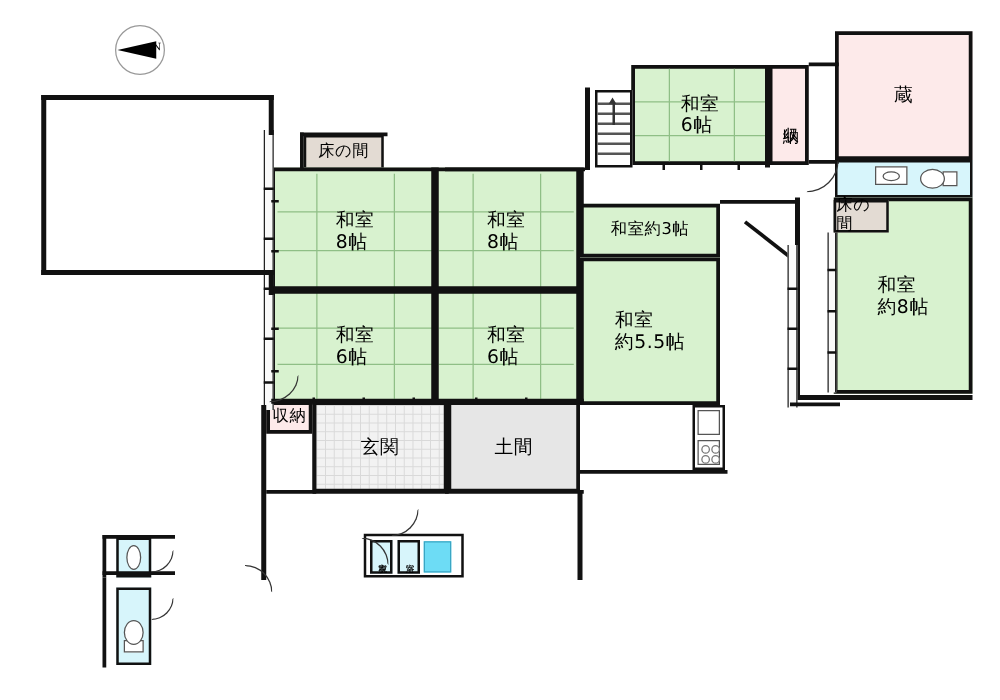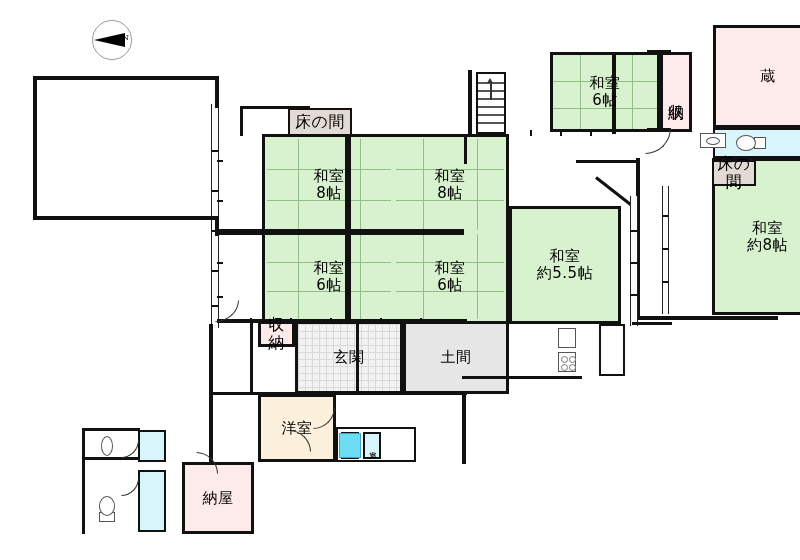--- a/index.html
+++ b/index.html
@@ -17,27 +17,26 @@
     background: #ffffff;
     overflow: hidden;
   }
   
   .room {
     position: absolute;
     box-sizing: border-box;
     display: flex;
     align-items: center;
     justify-content: center;
-    text-align: center;
+    text-align: left;
     line-height: 1.12;
     color: #000000;
     font-size: 15px;
     letter-spacing: 0.5px;
     white-space: pre-line;
-    margin-left: 45px;
   }
   .wall      { border: 3px solid #111111; }
   .wall-thin { border: 2px solid #111111; }
 
   
   .f-tatami  { background: #d8f2cf; }
   .f-pink    { background: #fdeaea; }
   .f-pink2   { background: #fdeef0; }
   .f-kitchen { background: #f3d7a4; }
   .f-butsu   { background: #f2dcae; }
@@ -50,21 +49,21 @@
   
   .f-genkan {
     background-color: #f2f2f2;
     background-image:
       linear-gradient(to right, #d9d9d9 1px, transparent 1px),
       linear-gradient(to bottom, #d9d9d9 1px, transparent 1px);
     background-size: 7px 7px;
   }
 
   .label { position: relative; z-index: 6; pointer-events: none; }
-  .tiny  { font-size: 16px; }
+  .tiny  { font-size: 13px; }
   .vert  {
     writing-mode: vertical-rl;
     text-orientation: upright;
     letter-spacing: 1px;
   }
   .micro {
     font-size: 7px;
     writing-mode: vertical-rl;
     text-orientation: upright;
     letter-spacing: 0px;
@@ -239,20 +238,23 @@
       <i style="left:27px; top:0; width:1px; height:100%;"></i>
       <i style="left:81px; top:0; width:1px; height:100%;"></i>
     </div>
     <span class="label">和室
 6帖</span>
   </div>
 
   <div class="ln" style="left:345px; top:134px; width:6px; height:190px;"></div>
   <div class="ln" style="left:217px; top:229px; width:247px; height:6px;"></div>
 
+  <div class="room wall f-tatami tiny" style="left:464px; top:163px; width:112px; height:43px;">
+    <span class="label">和室約3帖</span>
+  </div>
 
   <div class="room wall f-tatami" style="left:464px; top:206px; width:112px; height:118px;">
     <span class="label">和室
 約5.5帖</span>
   </div>
 
   <div class="room wall f-tatami" style="left:505px; top:52px; width:110px; height:80px;">
     <div class="mats">
       <i style="left:0; top:26px; width:100%; height:1px;"></i>
       <i style="left:0; top:53px; width:100%; height:1px;"></i>
@@ -337,23 +339,20 @@
   <div class="fix" style="left:558px; top:328px; width:18px; height:20px;"></div>
   <div class="fix" style="left:558px; top:352px; width:18px; height:20px;"></div>
   <div class="burner" style="left:561px; top:356px; width:5px; height:5px;"></div>
   <div class="burner" style="left:569px; top:356px; width:5px; height:5px;"></div>
   <div class="burner" style="left:561px; top:364px; width:5px; height:5px;"></div>
   <div class="burner" style="left:569px; top:364px; width:5px; height:5px;"></div>
 
   <div class="ln" style="left:462px; top:376px; width:120px; height:3px;"></div>
   <div class="ln" style="left:462px; top:394px; width:4px; height:70px;"></div>
 
-  <div class="room wall f-cream" style="left:213px; top:394px; width:78px; height:68px;">
-    <span class="label">洋室</span>
-  </div>
   <div class="swing" style="left:289px; top:430px; width:22px; height:22px; border-color:transparent; border-top-color:#333; border-right-color:#333; border-radius:0 100% 0 0;"></div>
   <div class="swing" style="left:196px; top:452px; width:22px; height:22px; border-color:transparent; border-top-color:#333; border-right-color:#333; border-radius:0 100% 0 0;"></div>
 
   <div class="room wall-thin f-white" style="left:291px; top:427px; width:80px; height:35px;"></div>
   <div class="room wall-thin f-blue micro" style="left:296px; top:432px; width:18px; height:27px;">
     <span class="label micro">脱衣室</span>
   </div>
   <div class="room wall-thin f-blue micro" style="left:318px; top:432px; width:18px; height:27px;">
     <span class="label micro">浴室</span>
   </div>
@@ -368,23 +367,20 @@
   <div class="fix" style="left:99px; top:512px; width:16px; height:10px;"></div>
 
   <div class="swing" style="left:121px; top:440px; width:18px; height:18px; border-color:transparent; border-bottom-color:#333; border-right-color:#333; border-radius:0 0 100% 0;"></div>
   <div class="swing" style="left:121px; top:478px; width:18px; height:18px; border-color:transparent; border-bottom-color:#333; border-right-color:#333; border-radius:0 0 100% 0;"></div>
 
   <div class="ln" style="left:82px; top:457px; width:58px; height:3px;"></div>
   <div class="ln" style="left:82px; top:462px; width:3px; height:72px;"></div>
   <div class="ln" style="left:82px; top:428px; width:3px; height:34px;"></div>
   <div class="ln" style="left:82px; top:428px; width:58px; height:3px;"></div>
 
-  <div class="room wall f-pink" style="left:137px; top:462px; width:72px; height:72px;">
-    <span class="label">納屋</span>
-  </div>
 
 
   <div class="ln" style="left:33px; top:76px; width:186px; height:4px;"></div>
   <div class="ln" style="left:33px; top:76px; width:4px; height:144px;"></div>
   <div class="ln" style="left:33px; top:216px; width:186px; height:4px;"></div>
   <div class="ln" style="left:215px; top:76px; width:4px; height:32px;"></div>
   <div class="ln" style="left:215px; top:216px; width:4px; height:20px;"></div>
   <div class="ln" style="left:209px; top:324px; width:4px; height:140px;"></div>
 
   <div class="ln" style="left:240px; top:106px; width:70px; height:3px;"></div>

